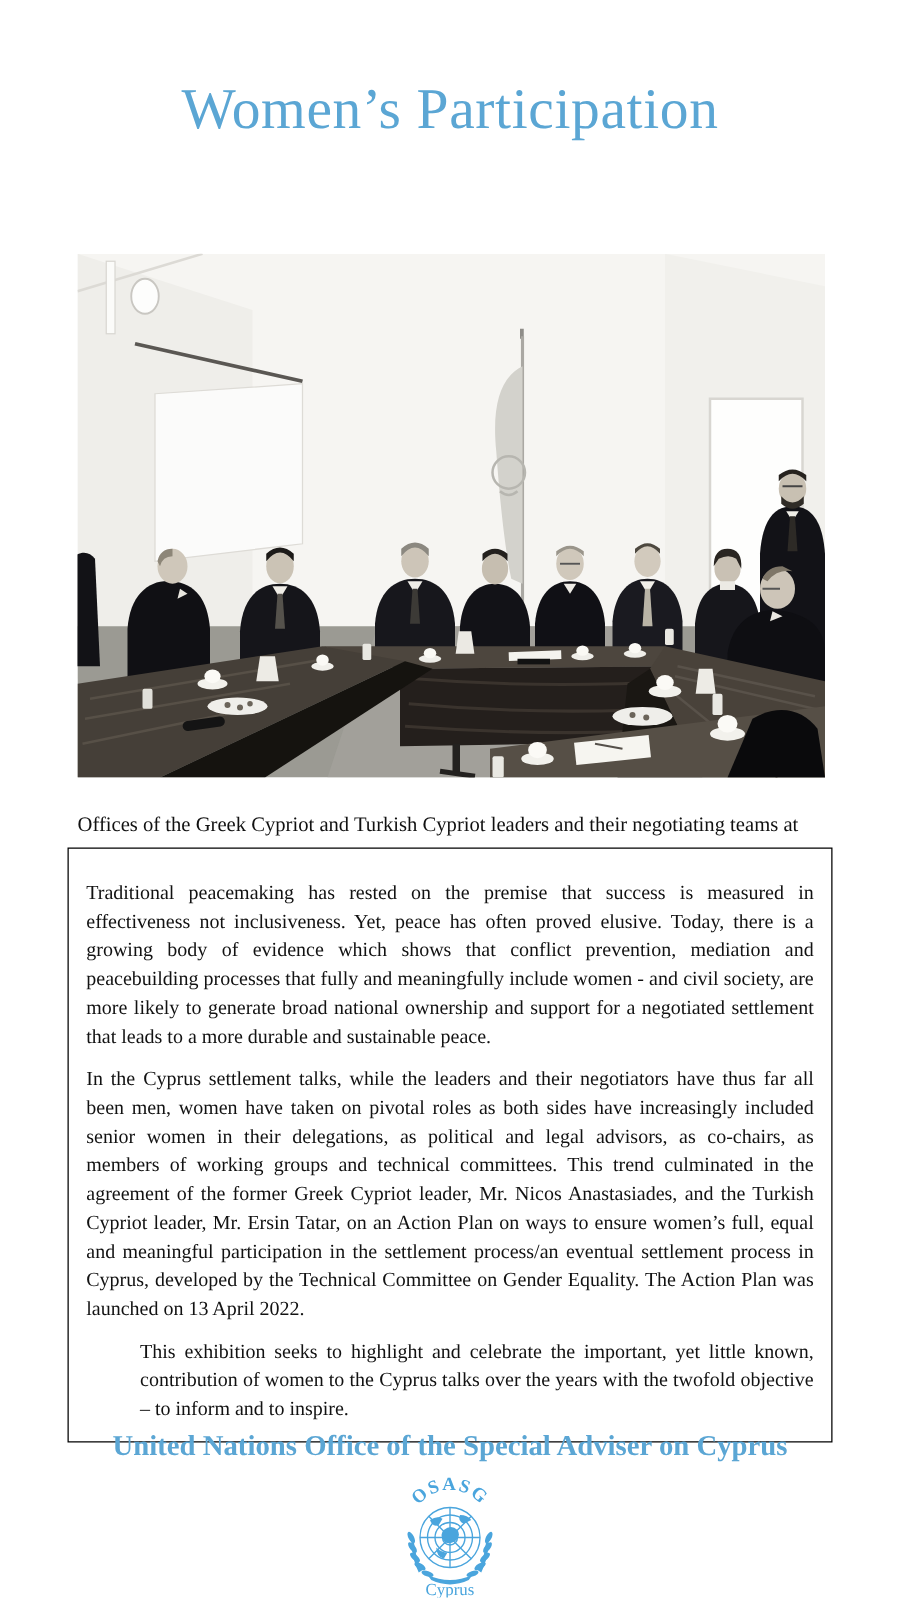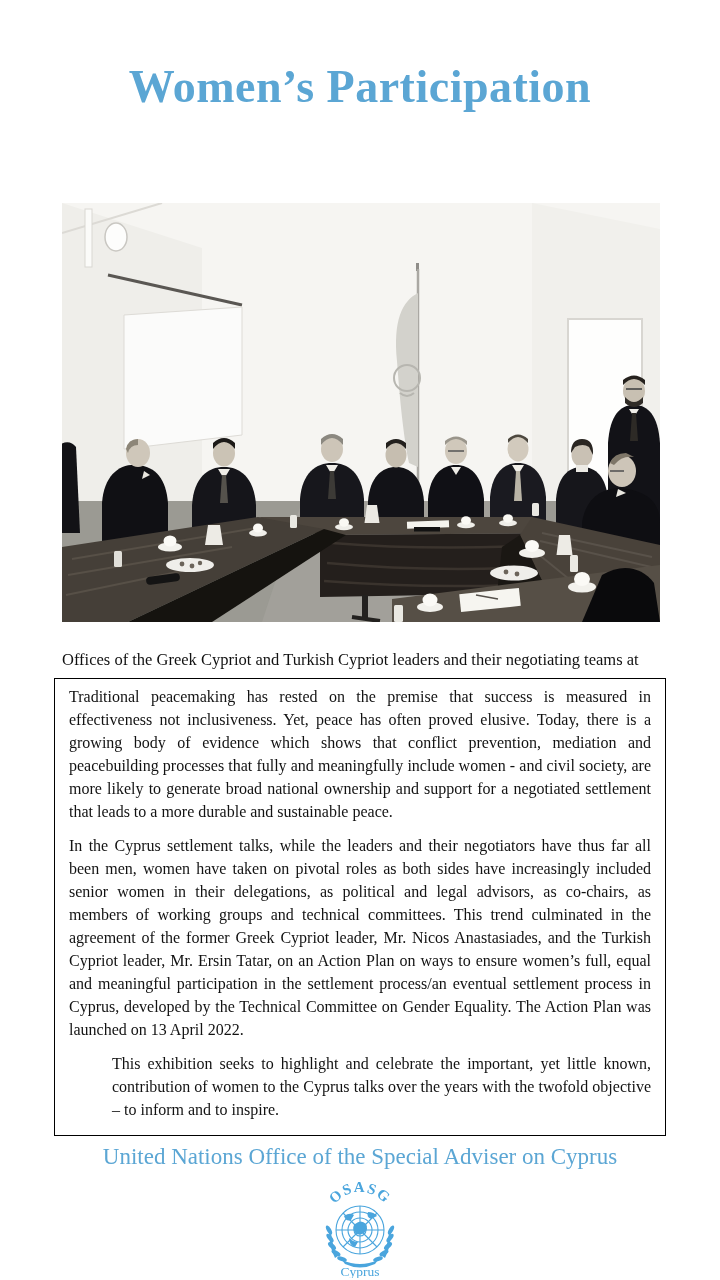--- a/index.html
+++ b/index.html
@@ -2,44 +2,44 @@
 <html><head>
 <meta charset="utf-8">
 <style>
   html,body{margin:0;padding:0;background:#ffffff;}
   .page{
     position:relative;width:720px;height:1280px;background:#ffffff;
     font-family:"Liberation Serif", serif;color:#1a1a1a;overflow:hidden;
   }
   .title{
     position:absolute;top:52px;left:0;width:720px;margin:0;
-    text-align:center;font-weight:bold;font-size:46px;line-height:1.5;
+    text-align:center;font-weight:normal;font-size:46px;line-height:1.5;
     color:#5ba6d4;letter-spacing:.5px;
   }
   .photo{
     position:absolute;top:203px;left:62px;width:598px;height:419px;margin:0;
   }
   .photo svg{display:block;width:100%;height:100%;}
   .caption{
     position:absolute;top:648px;left:62px;width:598px;
     font-size:16.5px;line-height:1.5;color:#111;
   }
   .caption-row{display:flex;justify-content:space-between;}
   .text-box{
     position:absolute;top:678px;left:54px;width:612px;box-sizing:border-box;
-    border:1.5px solid #000;background:#fff;padding:6px 14px 12px 14px;
+    border:1.5px solid #000;background:#fff;padding:24px 14px 12px 14px;
   }
   .text-box p{
     margin:0 0 11px 0;font-size:16px;line-height:23px;
     text-align:justify;text-justify:inter-word;color:#121212;
   }
   .text-box p:last-child{margin-bottom:2px;margin-left:43px;}
   .footer-org{
     position:absolute;top:1144px;left:0;width:720px;text-align:center;
-    font-weight:normal;font-size:23px;color:#5ba6d4;
+    font-weight:bold;font-size:23px;color:#5ba6d4;
   }
   .logo{
     position:absolute;top:1180px;left:305px;width:110px;height:98px;
   }
   .logo svg{display:block;width:100%;height:100%;}
 </style>
 </head>
 <body>
 
 <div class="page">

